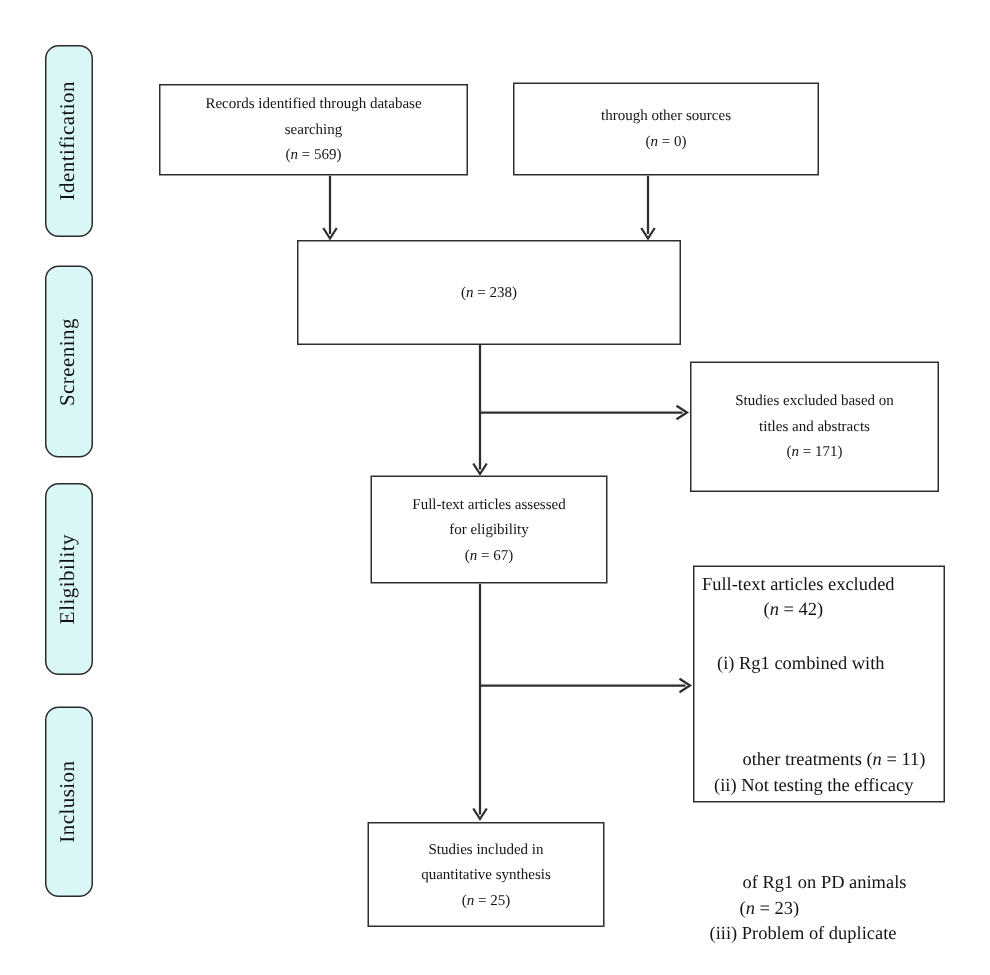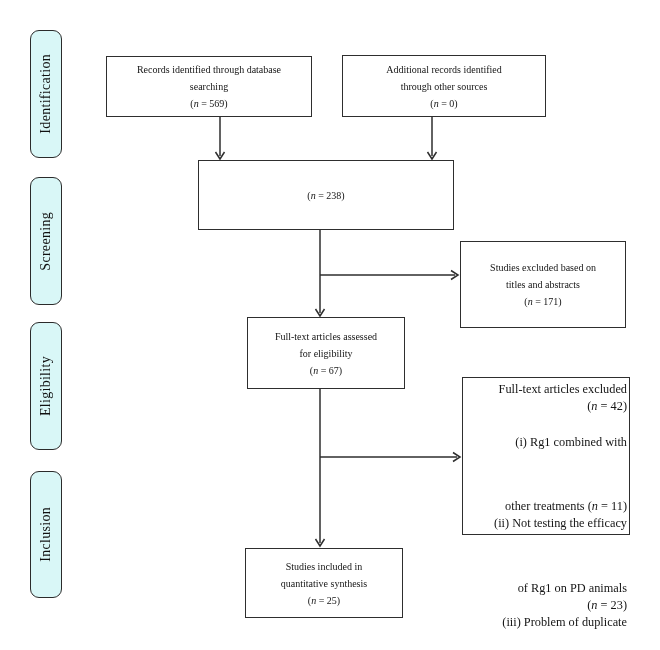--- a/index.html
+++ b/index.html
@@ -56,21 +56,21 @@
   .box .line{line-height:17px;white-space:nowrap;}
   .b1{left:106px;top:56px;width:206px;height:61px;}
   .b2{left:342px;top:55px;width:204px;height:62px;}
   .b3{left:198px;top:160px;width:256px;height:70px;}
   .b4{left:460px;top:241px;width:166px;height:87px;}
   .b5{left:247px;top:317px;width:158px;height:72px;}
   .b7{left:245px;top:548px;width:158px;height:70px;}
 
   .b6{
     left:462px;top:377px;width:168px;height:158px;
-    align-items:flex-end;justify-content:flex-start;
+    align-items:flex-start;justify-content:flex-start;
     text-align:left;font-size:12.3px;
     padding:3px 2px 0 2px;
   }
   .b6 .line{line-height:16.8px;}
   .ind0{padding-left:3px;}
   .ind-n42{padding-left:44px;}
   .ind-i{padding-left:13px;margin-top:19px;}
   .ind-ii{padding-left:11px;}
   .ind-iii{padding-left:8px;}
   .ind-cont{padding-left:30px;margin-top:48px;}
@@ -111,21 +111,20 @@
     <span class="vtext">Inclusion</span>
   </div>
 
   <div class="box b1">
     <div class="line">Records identified through database</div>
     <div class="line">searching</div>
     <div class="line">(<i>n</i> = 569)</div>
   </div>
 
   <div class="box b2">
-    <div class="line">Additional records identified</div>
     <div class="line">through other sources</div>
     <div class="line">(<i>n</i> = 0)</div>
   </div>
 
   <div class="box b3">
     <div class="line">(<i>n</i> = 238)</div>
   </div>
 
   <div class="box b4">
     <div class="line">Studies excluded based on</div>

